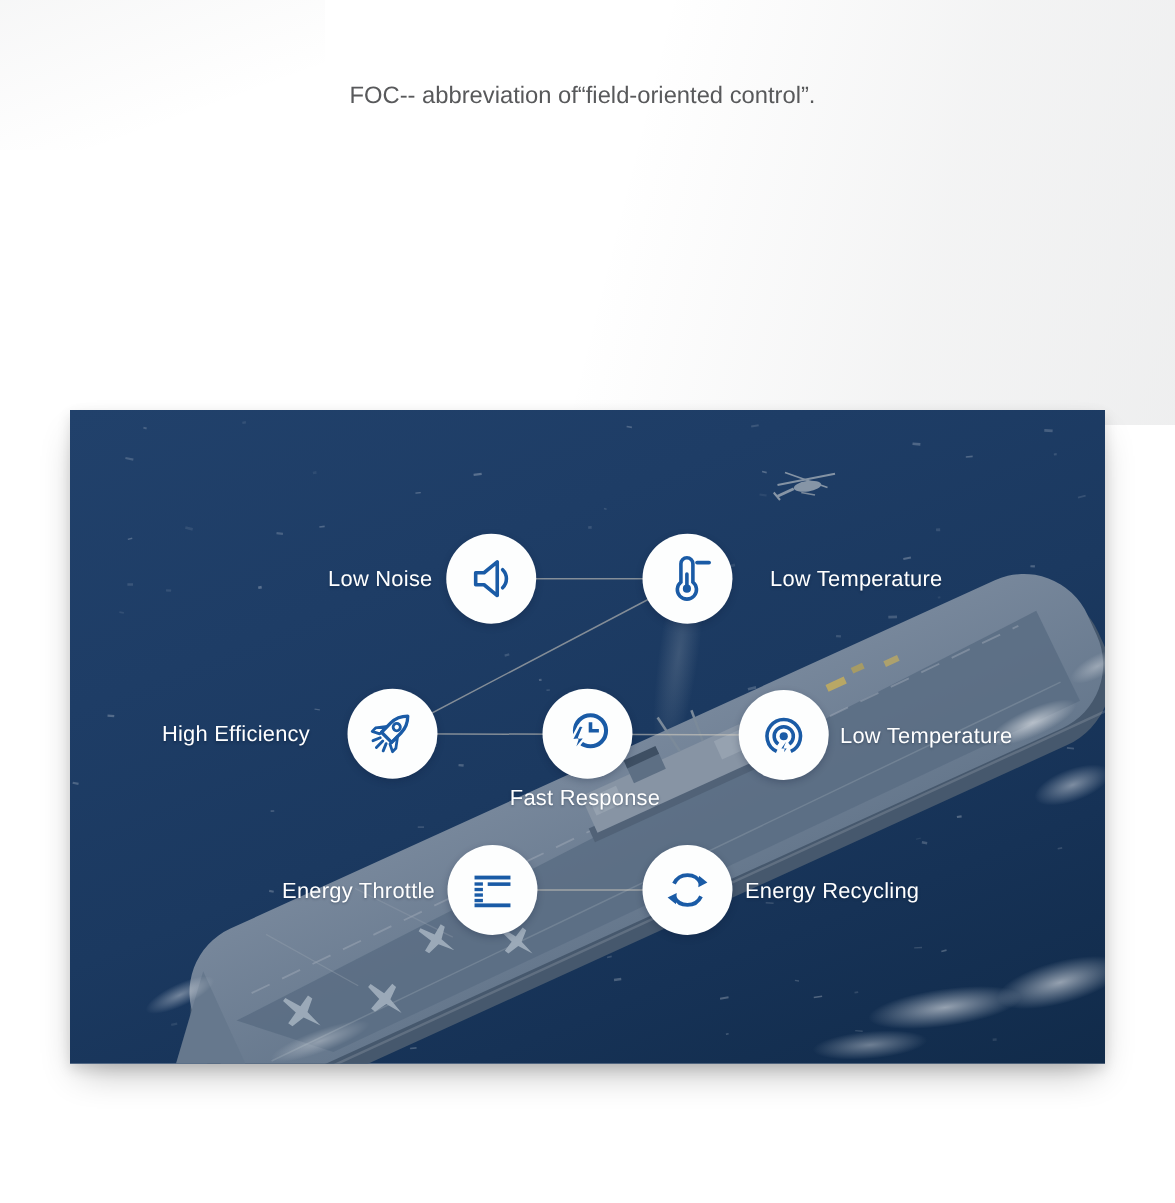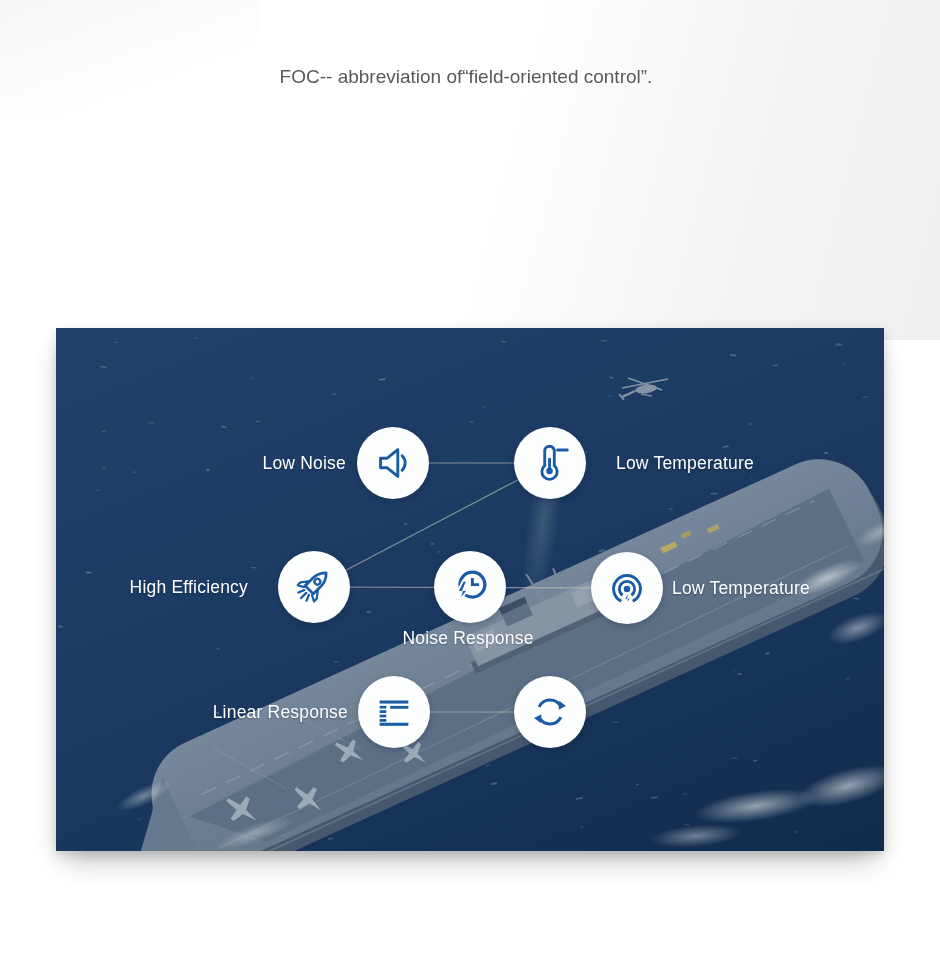--- a/index.html
+++ b/index.html
@@ -284,16 +284,17 @@
       <path d="M12.7 18.7A12.5 12.5 0 0 1 35.3 18.7" fill="none" stroke="#1a5ba6" stroke-width="3.2"></path>
       <path d="M35.3 29.3A12.5 12.5 0 0 1 12.7 29.3" fill="none" stroke="#1a5ba6" stroke-width="3.2"></path>
       <polygon points="33.6,12.2 40.6,17.8 33,21.6" fill="#1a5ba6"></polygon>
       <polygon points="14.4,35.8 7.4,30.2 15,26.4" fill="#1a5ba6"></polygon>
     </svg>
   </div>
 
   <span class="lbl" style="right:538px;top:122px">Low Noise</span>
   <span class="lbl" style="left:560px;top:122px">Low Temperature</span>
   <span class="lbl" style="right:636px;top:246px">High Efficiency</span>
-  <span class="lbl center" style="left:412px;top:297px">Noise Response</span>
+  <span class="lbl center" style="left:412px;top:297px">Fast Response</span>
   <span class="lbl" style="left:616px;top:247px">Low Temperature</span>
-  <span class="lbl" style="right:536px;top:371px">Linear Response</span>
+  <span class="lbl" style="right:536px;top:371px">Energy Throttle</span>
+  <span class="lbl" style="left:540px;top:371px">Energy Recycling</span>
 </div>
 
 </body></html>

